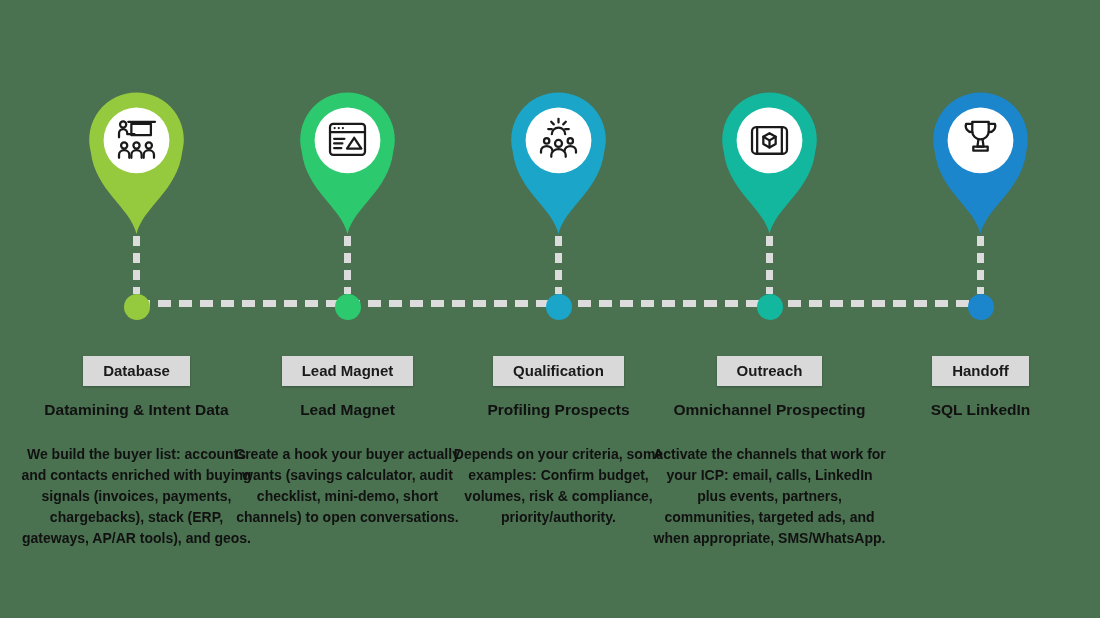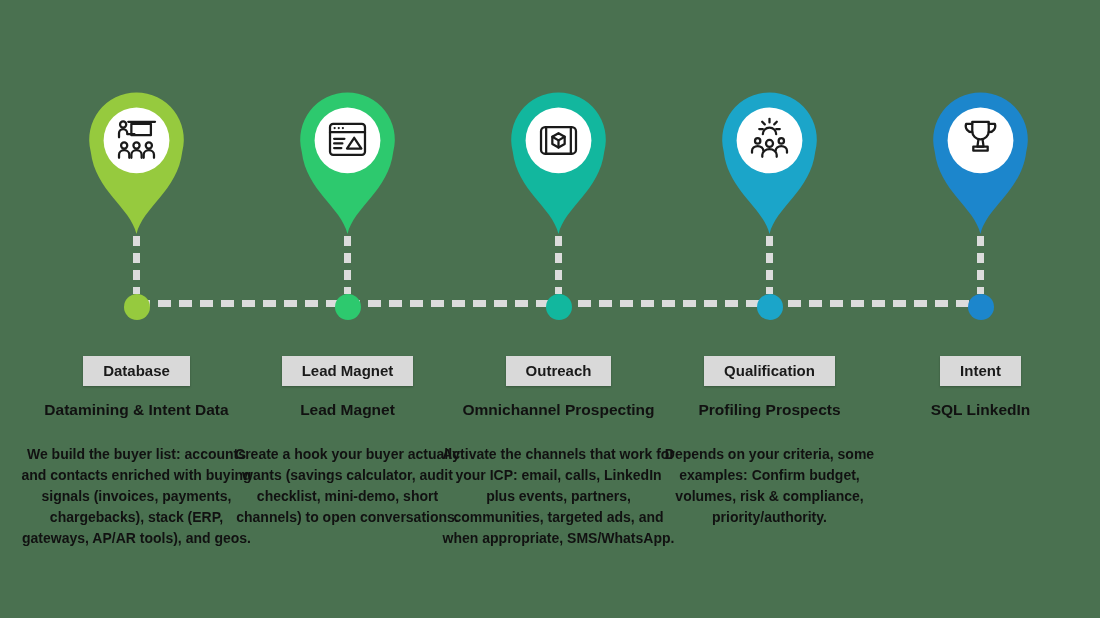--- a/index.html
+++ b/index.html
@@ -112,44 +112,20 @@
       </svg>
       <div class="label-box">
         <span>Lead Magnet</span>
       </div>
       <div class="heading">Lead Magnet</div>
       <div class="body-text">Create a hook your buyer actually wants (savings calculator, audit checklist, mini-demo, short channels) to open conversations.</div>
     </div>
 
     <div class="col">
       <svg class="pin" width="103" height="146" viewBox="0 0 100 142">
-        <path d="M50 140 C44 114 10 98 5.5 60 A46 46 0 1 1 94.5 60 C90 98 56 114 50 140 Z" fill="#12B79E"></path>
-        <circle cx="50" cy="49" r="32" fill="#FFFFFF"></circle>
-        <g class="icon">
-          <rect x="33" y="36" width="34" height="26" rx="4"></rect>
-          <path d="M38 36 V62"></path>
-          <path d="M62 36 V62"></path>
-          <path d="M50 42 L56 45.5 V52.5 L50 56 L44 52.5 V45.5 Z"></path>
-          <path d="M44 45.5 L50 49 L56 45.5"></path>
-          <path d="M50 49 V56"></path>
-        </g>
-      </svg>
-      <div class="vdash"></div>
-      <svg class="dot" width="26" height="26">
-        <circle cx="13" cy="13" r="13" fill="#12B79E"></circle>
-      </svg>
-      <div class="label-box">
-        <span>Outreach</span>
-      </div>
-      <div class="heading">Omnichannel Prospecting</div>
-      <div class="body-text">Activate the channels that work for your ICP: email, calls, LinkedIn plus events, partners, communities, targeted ads, and when appropriate, SMS/WhatsApp.</div>
-    </div>
-
-    <div class="col">
-      <svg class="pin" width="103" height="146" viewBox="0 0 100 142">
         <path d="M50 140 C44 114 10 98 5.5 60 A46 46 0 1 1 94.5 60 C90 98 56 114 50 140 Z" fill="#1BA5C9"></path>
         <circle cx="50" cy="49" r="32" fill="#FFFFFF"></circle>
         <g class="icon">
           <path d="M43.5 43 A6.5 6.5 0 1 1 56.5 43"></path>
           <path d="M43.5 38 H40"></path>
           <path d="M56.5 38 H60"></path>
           <path d="M50 31.5 V28"></path>
           <path d="M45.4 33.4 L42.9 30.9"></path>
           <path d="M54.6 33.4 L57.1 30.9"></path>
           <circle cx="50" cy="52" r="3.4"></circle>
@@ -166,34 +142,58 @@
       </svg>
       <div class="label-box">
         <span>Qualification</span>
       </div>
       <div class="heading">Profiling Prospects</div>
       <div class="body-text">Depends on your criteria, some examples: Confirm budget, volumes, risk &amp; compliance, priority/authority.</div>
     </div>
 
     <div class="col">
       <svg class="pin" width="103" height="146" viewBox="0 0 100 142">
+        <path d="M50 140 C44 114 10 98 5.5 60 A46 46 0 1 1 94.5 60 C90 98 56 114 50 140 Z" fill="#12B79E"></path>
+        <circle cx="50" cy="49" r="32" fill="#FFFFFF"></circle>
+        <g class="icon">
+          <rect x="33" y="36" width="34" height="26" rx="4"></rect>
+          <path d="M38 36 V62"></path>
+          <path d="M62 36 V62"></path>
+          <path d="M50 42 L56 45.5 V52.5 L50 56 L44 52.5 V45.5 Z"></path>
+          <path d="M44 45.5 L50 49 L56 45.5"></path>
+          <path d="M50 49 V56"></path>
+        </g>
+      </svg>
+      <div class="vdash"></div>
+      <svg class="dot" width="26" height="26">
+        <circle cx="13" cy="13" r="13" fill="#12B79E"></circle>
+      </svg>
+      <div class="label-box">
+        <span>Outreach</span>
+      </div>
+      <div class="heading">Omnichannel Prospecting</div>
+      <div class="body-text">Activate the channels that work for your ICP: email, calls, LinkedIn plus events, partners, communities, targeted ads, and when appropriate, SMS/WhatsApp.</div>
+    </div>
+
+    <div class="col">
+      <svg class="pin" width="103" height="146" viewBox="0 0 100 142">
         <path d="M50 140 C44 114 10 98 5.5 60 A46 46 0 1 1 94.5 60 C90 98 56 114 50 140 Z" fill="#1C86CC"></path>
         <circle cx="50" cy="49" r="32" fill="#FFFFFF"></circle>
         <g class="icon">
           <path d="M42 31 H58 V40 A8 8 0 0 1 42 40 Z"></path>
           <path d="M42 33 H36 a6 6 0 0 0 6 8"></path>
           <path d="M58 33 H64 a6 6 0 0 1 -6 8"></path>
           <path d="M48 48 L47 55 H53 L52 48"></path>
           <path d="M43 55 H57 V59 H43 Z"></path>
         </g>
       </svg>
       <div class="vdash"></div>
       <svg class="dot" width="26" height="26">
         <circle cx="13" cy="13" r="13" fill="#1C86CC"></circle>
       </svg>
       <div class="label-box">
-        <span>Intent</span>
+        <span>Handoff</span>
       </div>
       <div class="heading">SQL LinkedIn</div>
     </div>
 
   </div>
 </div>
 
 </body></html>

